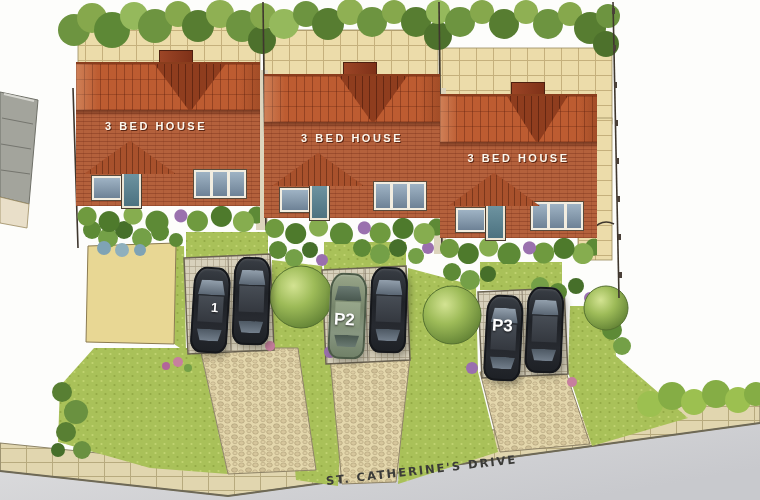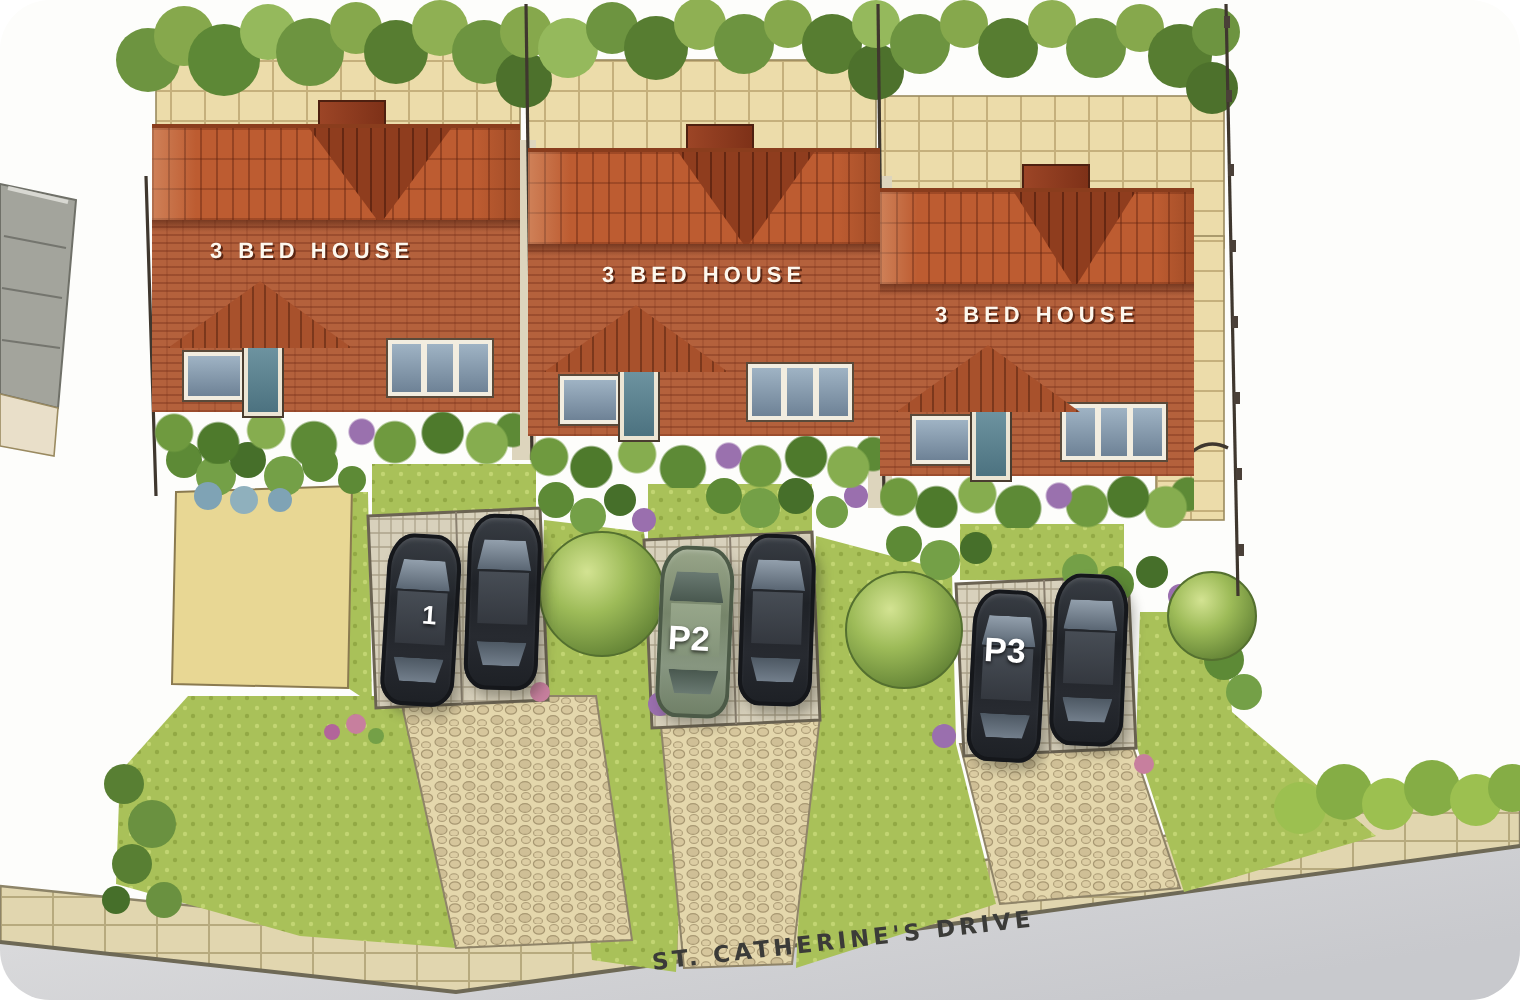--- a/index.html
+++ b/index.html
@@ -1,17 +1,17 @@
 <!DOCTYPE html>
 <html><head>
 <meta charset="utf-8">
 <style>
   html,body{margin:0;padding:0;background:#ffffff;}
   .scene{position:relative;width:760px;height:500px;background:#fdfdfb;overflow:hidden;
-         font-family:"Liberation Sans",sans-serif;border-radius:25px;}
+         font-family:"Liberation Sans",sans-serif;}
   .ground{position:absolute;left:0;top:0;z-index:1;}
 
   
   .house{position:absolute;height:170px;z-index:2;}
   .h1{left:76px;top:62px;width:184px;}
   .h2{left:264px;top:74px;width:176px;}
   .h3{left:440px;top:94px;width:157px;}
   .chimney{position:absolute;top:-12px;left:45%;width:32px;height:14px;
            background:linear-gradient(90deg,#9c4526,#7e3118);border:1px solid #4e2010;}
   .roof{position:absolute;left:0;top:0;right:0;height:48px;

